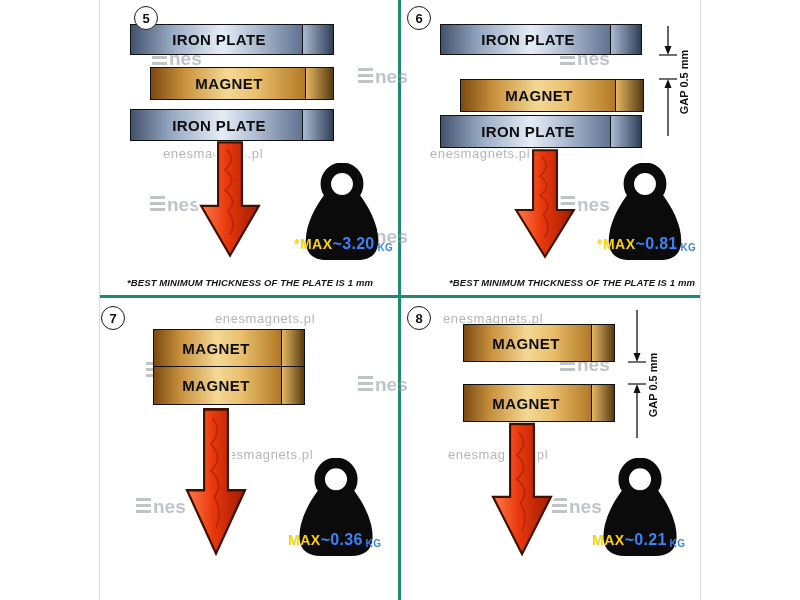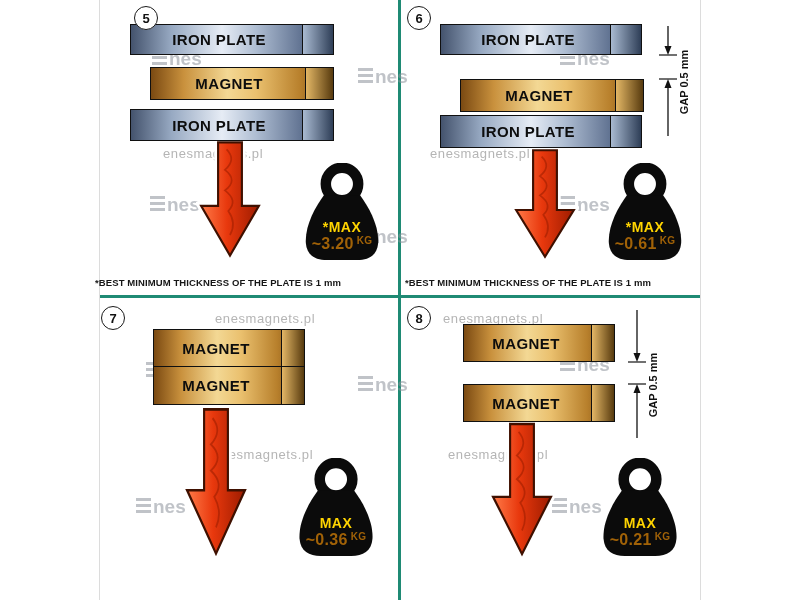--- a/index.html
+++ b/index.html
@@ -17,26 +17,26 @@
   .bar .lbl{position:relative;z-index:2;padding-right:26px;}
   .bar::after{content:"";position:absolute;right:0;top:0;bottom:0;width:15%;border-left:1.4px solid #101010;}
   .iron{background:linear-gradient(90deg,#44536d,#97a9c2 20%,#e6ecf5 45%,#aebdd2 62%,#5f7190 85%,#3a4a63);}
   .iron::after{background:linear-gradient(90deg,#a9bad1,#2e3e57);}
   .magnet{background:linear-gradient(90deg,#7b4a12,#c9913d 18%,#f3d894 42%,#eac06e 58%,#b8802c 82%,#6f4410);}
   .magnet::after{background:linear-gradient(90deg,#e3b766,#573a0e);}
 
   .arrow{position:absolute;z-index:2;}
   .kbell{position:absolute;z-index:4;}
   .kbell svg{position:absolute;inset:0;width:100%;height:100%;}
-  .ktext{position:absolute;left:0;right:0;bottom:9px;display:flex;flex-direction:column;align-items:center;gap:0px;}
+  .ktext{position:absolute;left:0;right:0;bottom:9px;display:flex;flex-direction:row;align-items:center;gap:0px;}
   .klabel{color:#ffd400;font-size:14px;font-weight:700;letter-spacing:.5px;}
-  .kvalue{color:#a16207;font-size:16px;font-weight:700;letter-spacing:.3px;display:flex;align-items:flex-start;}
+  .kvalue{color:#3b82f6;font-size:16px;font-weight:700;letter-spacing:.3px;display:flex;align-items:flex-end;}
   .kunit{font-size:10px;font-weight:700;margin-left:3px;}
 
-  .note{position:absolute;font-size:9.5px;font-weight:700;text-align:left;letter-spacing:.1px;color:#161616;z-index:4;}
+  .note{position:absolute;font-size:9.5px;font-weight:700;text-align:right;letter-spacing:.1px;color:#161616;z-index:4;font-style:italic;}
   .note .nb{font-weight:900;}
 
   .wm-site{position:absolute;color:#b5b5b5;font-size:13px;letter-spacing:.6px;z-index:1;}
   .wm-logo{position:absolute;display:flex;align-items:flex-end;gap:2px;opacity:.55;color:#8d939c;
            font-weight:700;font-size:19px;line-height:17px;z-index:1;}
   .wm-e{width:15px;height:17px;background:repeating-linear-gradient(to bottom,#8d939c 0 3px,transparent 3px 6px);}
 
   .dim{position:absolute;z-index:4;}
   .dim-label{position:absolute;transform:translate(-50%,-50%) rotate(-90deg);transform-origin:center;
              white-space:nowrap;font-size:11px;font-weight:700;color:#111;z-index:4;}
@@ -182,21 +182,21 @@
     </svg>
 
     <div class="kbell" style="left:597px;top:163px;width:96px;height:99px">
       <svg viewBox="0 0 100 104">
         <circle cx="50" cy="22" r="17" fill="none" stroke="#0b0b0b" stroke-width="11"></circle>
         <path d="M31 34 H69 C78 46 89 66 88 84 C87 97 78 102 66 102 H34 C22 102 13 97 12 84 C11 66 22 46 31 34 Z" fill="#0b0b0b"></path>
       </svg>
       <div class="ktext">
         <span class="klabel">*MAX</span>
         <span class="kvalue">
-            <span>~0.61</span>
+            <span>~0.81</span>
             <span class="kunit">KG</span>
           </span>
       </div>
     </div>
 
     <div class="note" style="left:405px;top:277px;width:290px">
       <span>*BEST MINIMUM THICKNESS OF THE PLATE IS</span>
       <span class="nb">1 mm</span>
     </div>
   </section>

